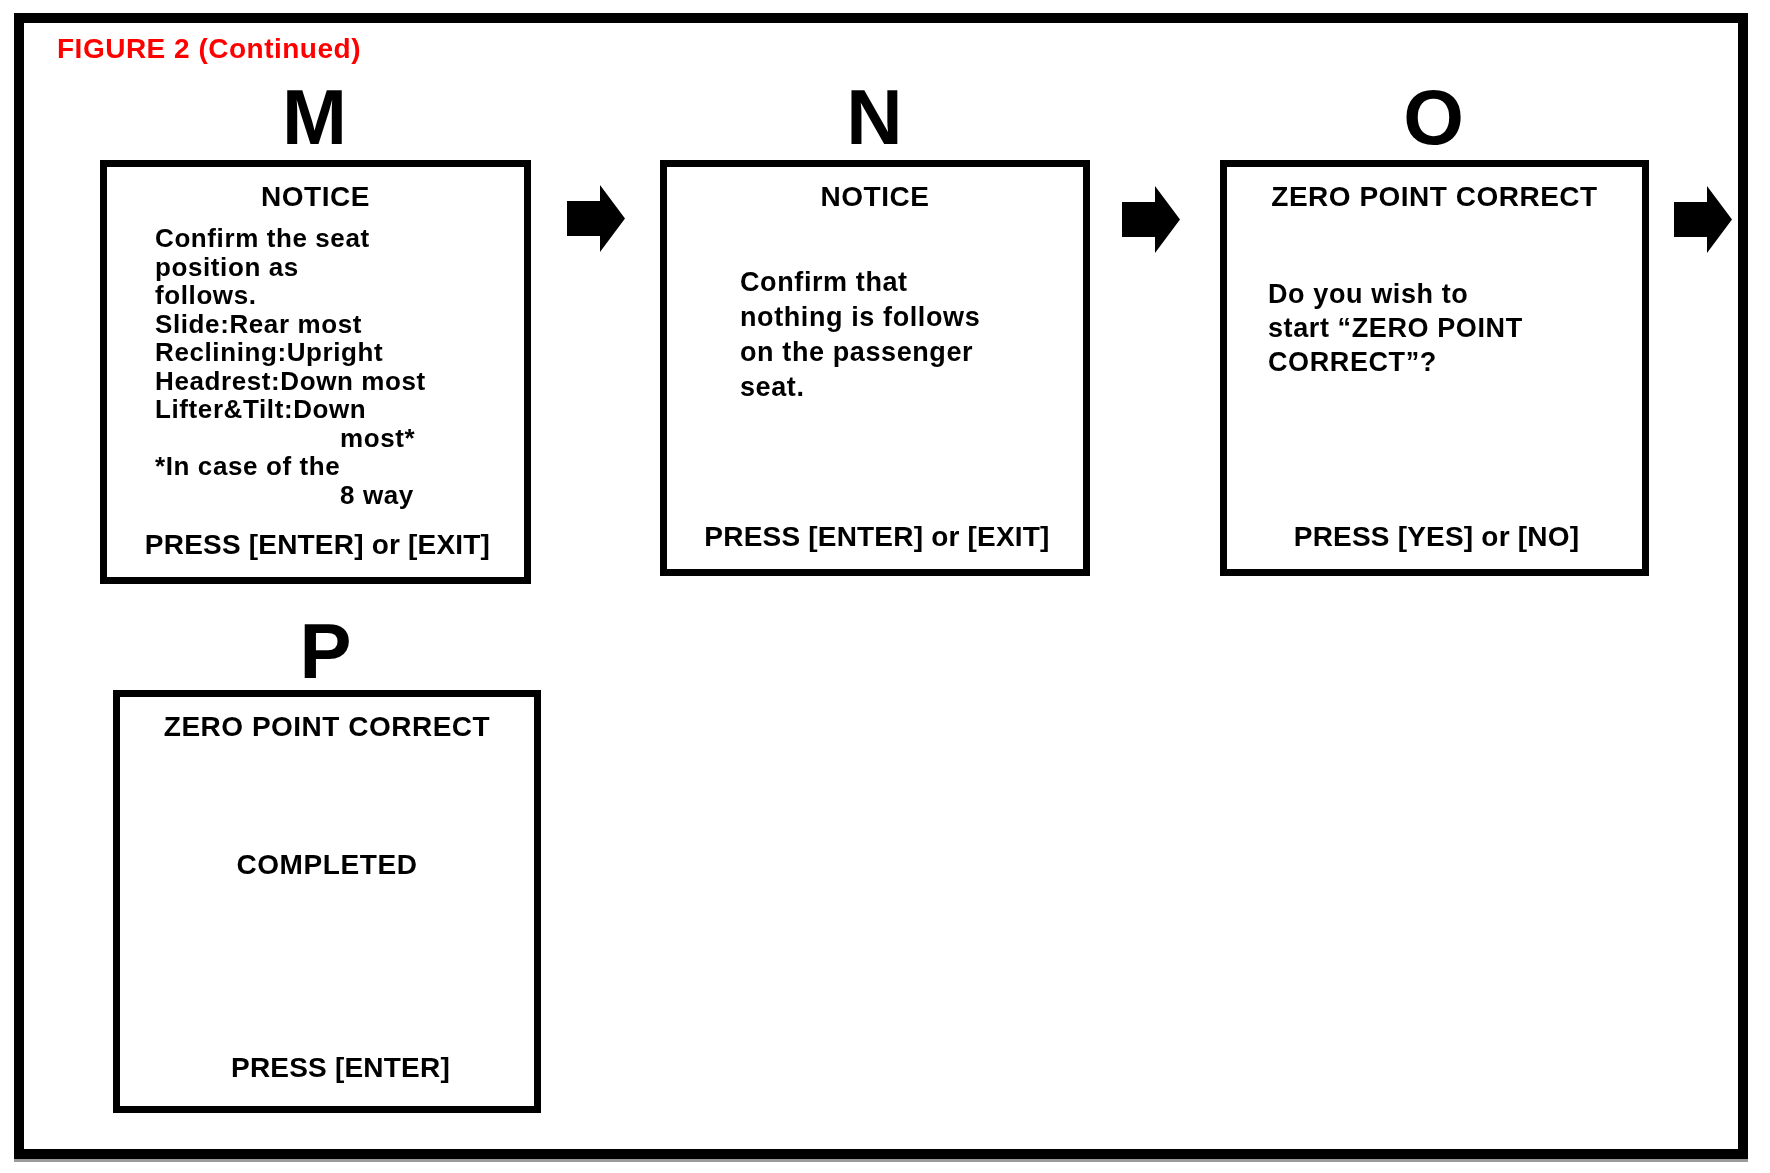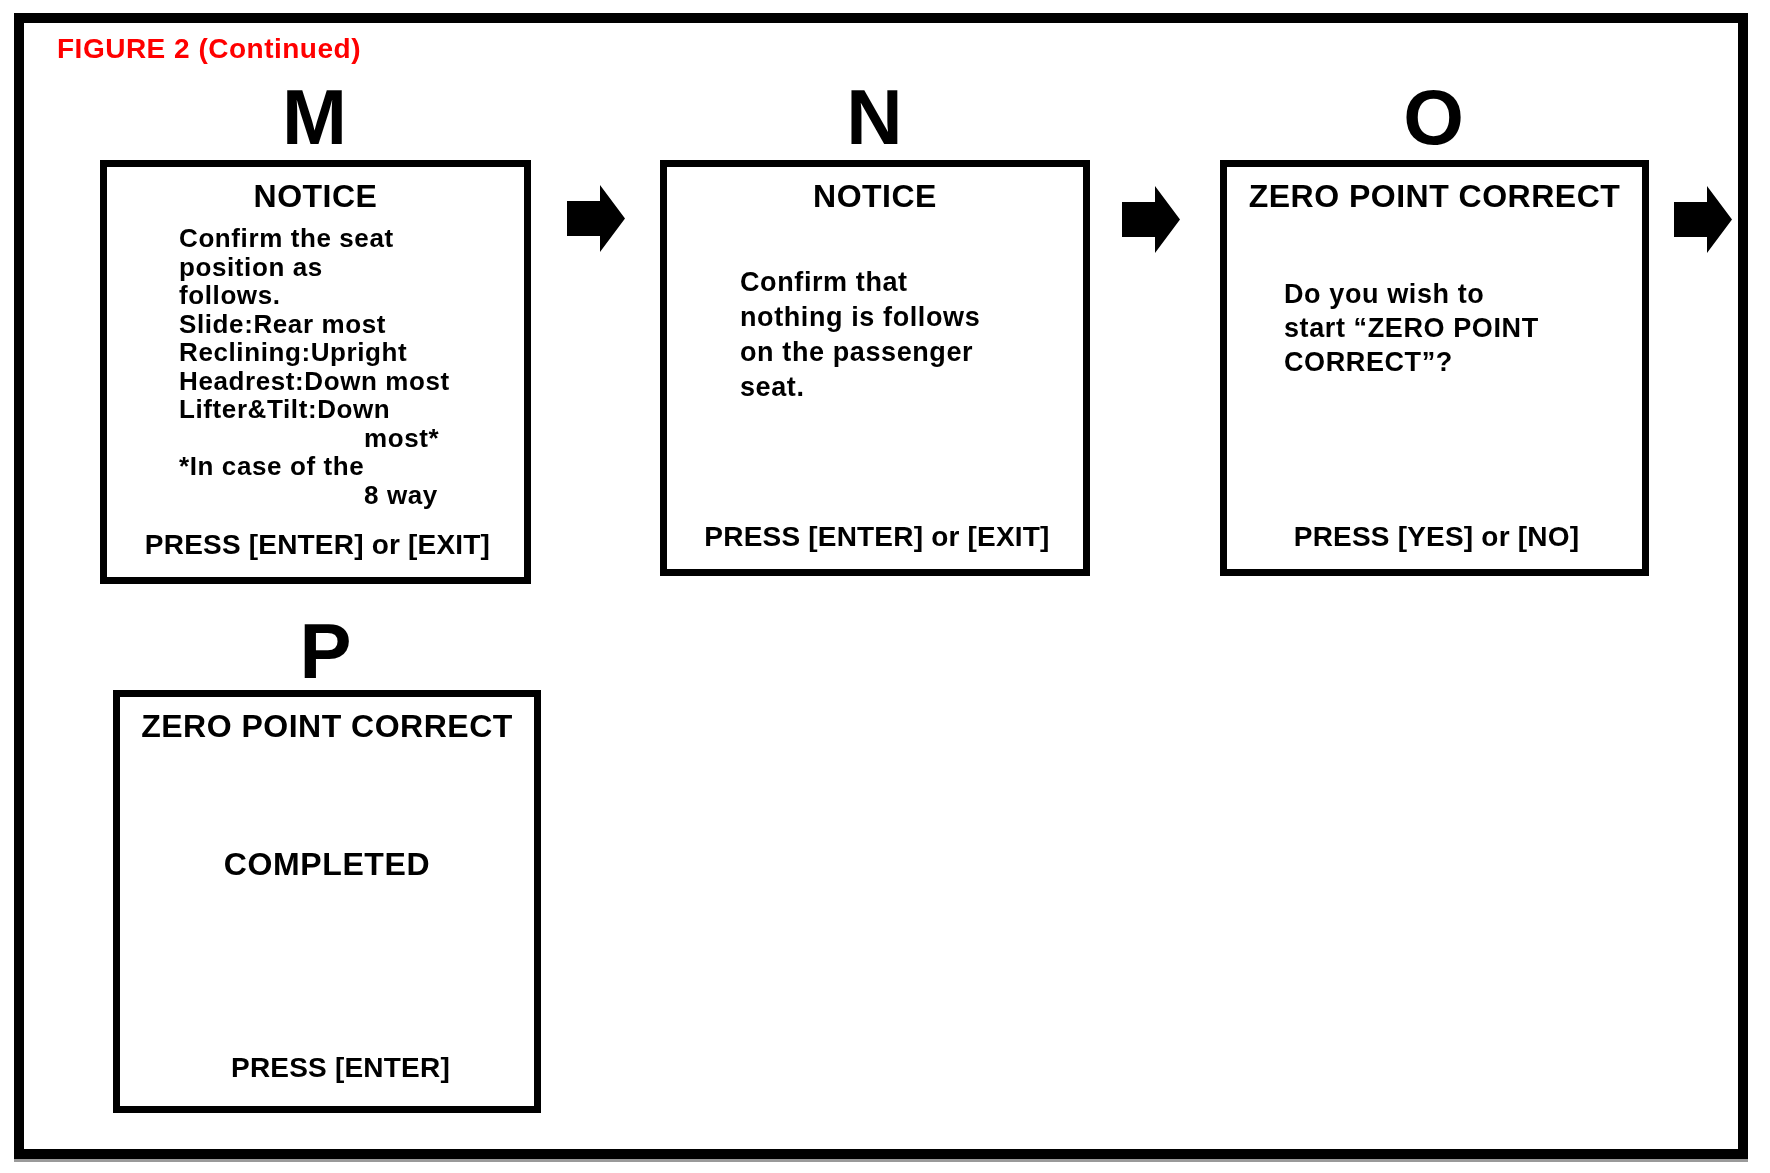--- a/index.html
+++ b/index.html
@@ -46,60 +46,60 @@
     box-sizing:border-box;
     background:#fff;
   }
   #screen-m{left:100px;top:160px;width:431px;height:424px;}
   #screen-n{left:660px;top:160px;width:430px;height:416px;}
   #screen-o{left:1220px;top:160px;width:429px;height:416px;}
   #screen-p{left:113px;top:690px;width:428px;height:423px;}
   .screen .title{
     margin-top:13px;
     text-align:center;
-    font-size:32px;
+    font-size:28px;
     line-height:33px;
     letter-spacing:0.5px;
     white-space:nowrap;
   }
   .screen .press{
     position:absolute;
     left:4px;right:0;bottom:16px;
     text-align:center;
     font-size:28px;
     letter-spacing:0.2px;
     white-space:nowrap;
   }
   #screen-p .press{bottom:22px;padding-left:23px;}
   .body-m{
     margin-top:11px;
-    padding-left:72px;
+    padding-left:48px;
     font-size:26px;
     line-height:28.5px;
     letter-spacing:0.6px;
   }
   .body-m .ind{margin-left:185px;}
   .body-n{
     margin-top:52px;
     padding-left:73px;
     font-size:27px;
     line-height:35px;
     letter-spacing:0.6px;
   }
   .body-o{
     margin-top:64px;
-    padding-left:57px;
+    padding-left:41px;
     font-size:27px;
     line-height:34px;
     letter-spacing:0.6px;
   }
   .body-p{
     margin-top:105px;
     text-align:center;
-    font-size:32px;
+    font-size:28px;
     line-height:33px;
     letter-spacing:0.6px;
   }
   .ln{white-space:nowrap;}
   .arrow{position:absolute;width:58px;height:67px;}
   #arrow-1{left:567px;top:185px;}
   #arrow-2{left:1122px;top:186px;}
   #arrow-3{left:1674px;top:186px;}
 </style>
 </head>

